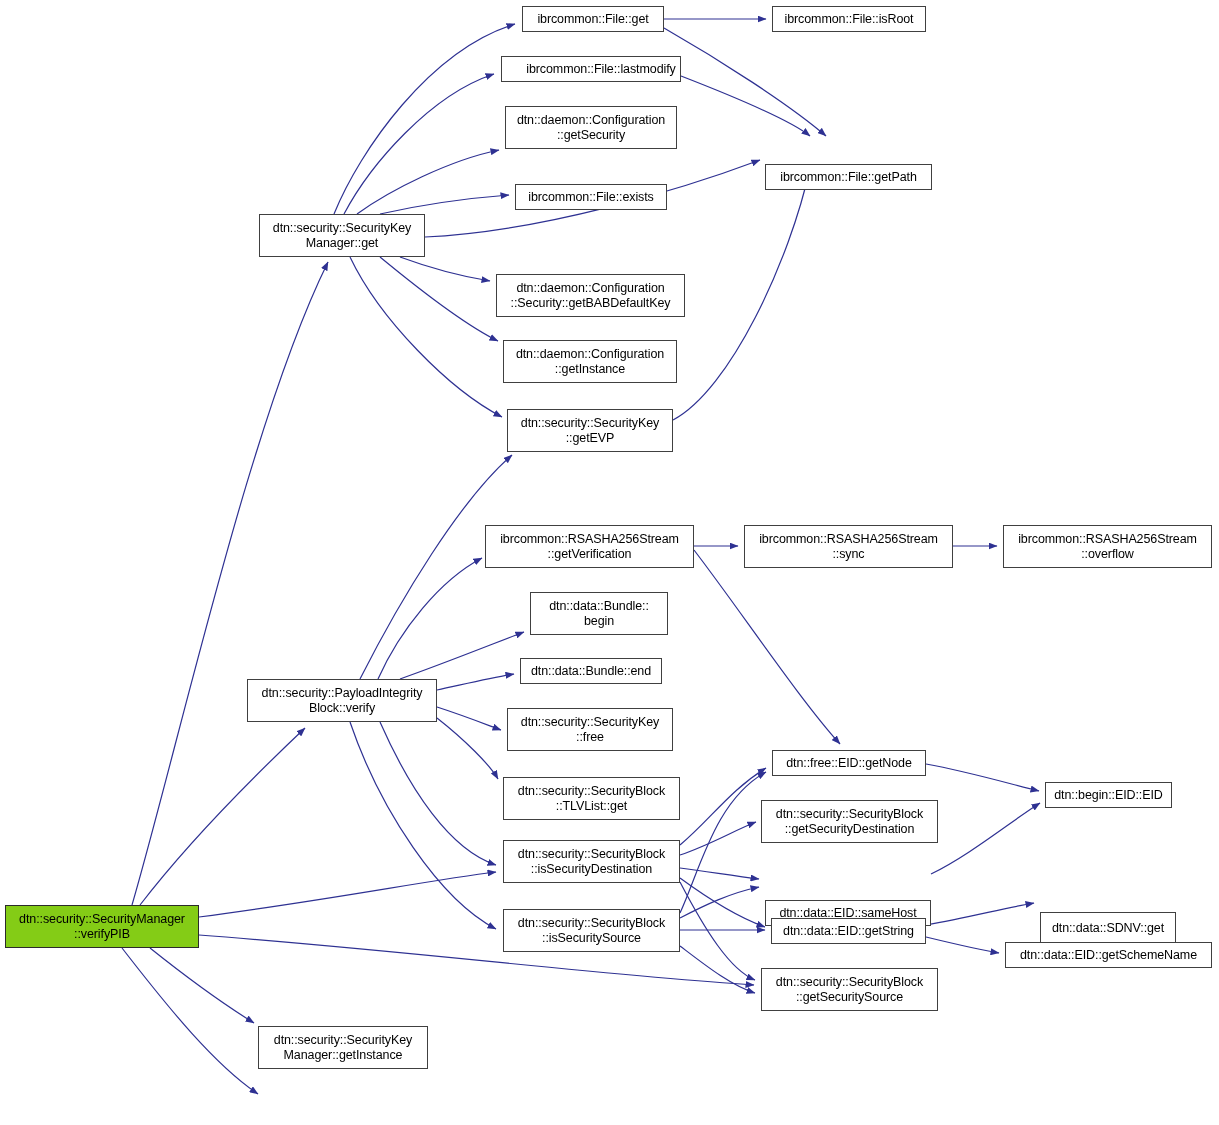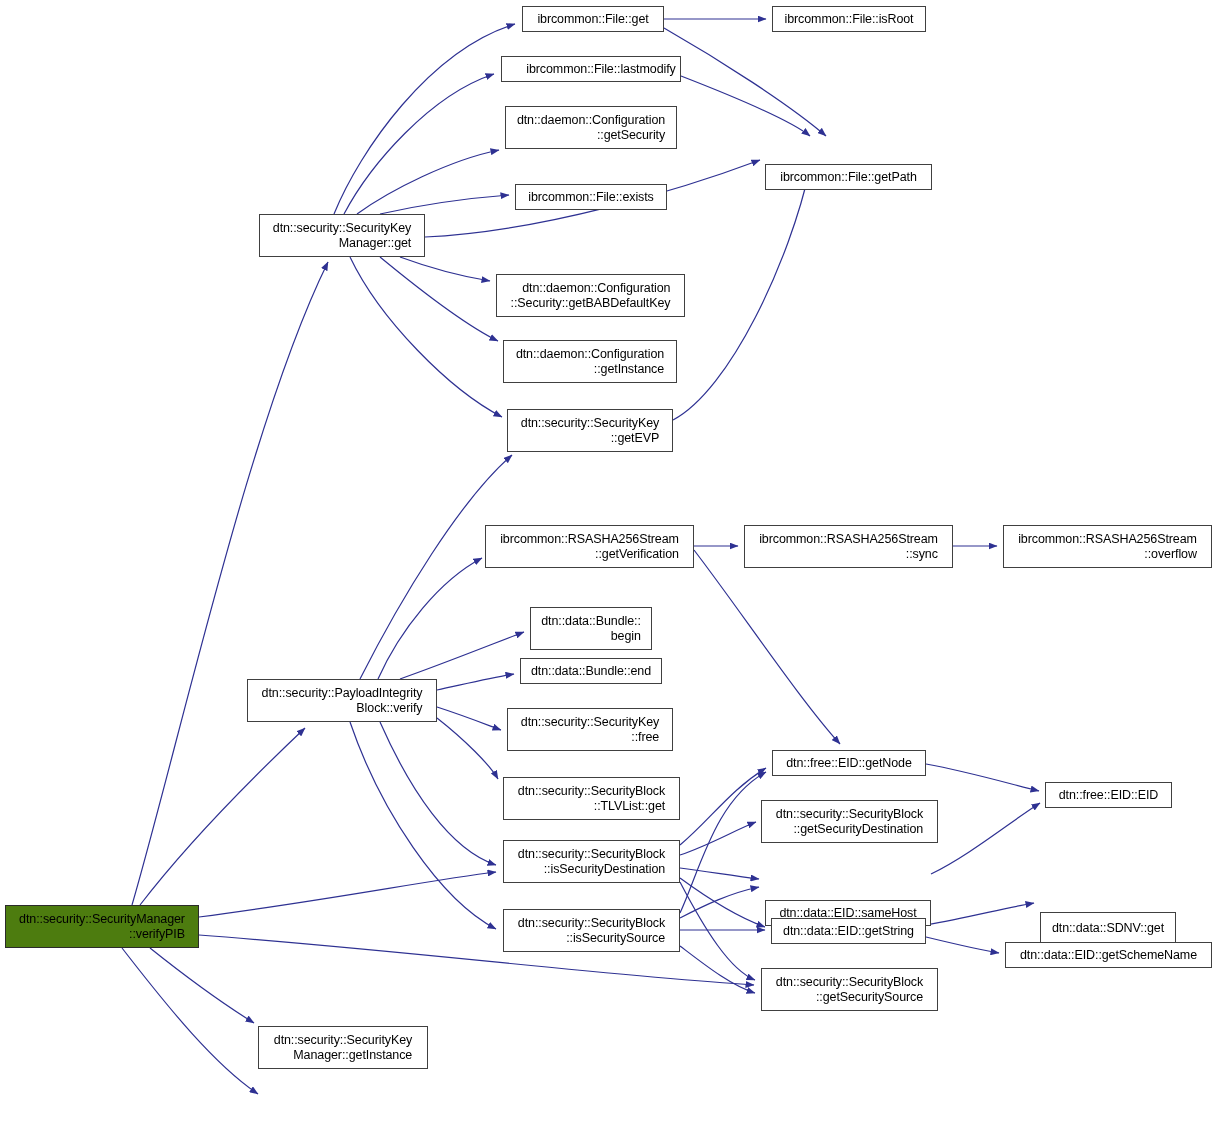--- a/index.html
+++ b/index.html
@@ -27,27 +27,27 @@
     position: absolute;
     box-sizing: border-box;
     border: 1px solid #404040;
     background: #ffffff;
     color: #000000;
     font-size: 12.5px;
     line-height: 15px;
     display: flex;
     align-items: center;
     justify-content: center;
-    text-align: right;
+    text-align: center;
     white-space: pre-line;
     letter-spacing: -0.1px;
     z-index: 2;
   }
   .node.highlight {
-    background: #4d7c0f;
+    background: #84cc16;
     border-color: #2b2b2b;
   }
 </style>
 </head>
 <body>
 
 <div id="graph">
   <svg id="edge-layer" viewBox="0 0 1219 1125" xmlns="http://www.w3.org/2000/svg">
     <defs>
       <marker id="arrowhead" markerWidth="9" markerHeight="7" refX="8.5" refY="3.5" orient="auto" markerUnits="userSpaceOnUse">
@@ -115,21 +115,21 @@
 ::getSecurity</div>
       <div class="node" style="left: 515px; top: 184px; width: 152px; height: 26px;">ibrcommon::File::exists</div>
       <div class="node" style="left: 496px; top: 274px; width: 189px; height: 43px;">dtn::daemon::Configuration
 ::Security::getBABDefaultKey</div>
       <div class="node" style="left: 503px; top: 340px; width: 174px; height: 43px;">dtn::daemon::Configuration
 ::getInstance</div>
       <div class="node" style="left: 507px; top: 409px; width: 166px; height: 43px;">dtn::security::SecurityKey
 ::getEVP</div>
       <div class="node" style="left: 485px; top: 525px; width: 209px; height: 43px;">ibrcommon::RSASHA256Stream
 ::getVerification</div>
-      <div class="node" style="left: 530px; top: 592px; width: 122px; height: 43px; margin-top: 15px;">dtn::data::Bundle::
+      <div class="node" style="left: 530px; top: 592px; width: 138px; height: 43px;">dtn::data::Bundle::
 begin</div>
       <div class="node" style="left: 520px; top: 658px; width: 142px; height: 26px;">dtn::data::Bundle::end</div>
       <div class="node" style="left: 507px; top: 708px; width: 166px; height: 43px;">dtn::security::SecurityKey
 ::free</div>
       <div class="node" style="left: 503px; top: 777px; width: 177px; height: 43px;">dtn::security::SecurityBlock
 ::TLVList::get</div>
       <div class="node" style="left: 503px; top: 840px; width: 177px; height: 43px;">dtn::security::SecurityBlock
 ::isSecurityDestination</div>
       <div class="node" style="left: 503px; top: 909px; width: 177px; height: 43px;">dtn::security::SecurityBlock
 ::isSecuritySource</div>
@@ -139,17 +139,17 @@
 ::sync</div>
       <div class="node" style="left: 772px; top: 750px; width: 154px; height: 26px;">dtn::free::EID::getNode</div>
       <div class="node" style="left: 761px; top: 800px; width: 177px; height: 43px;">dtn::security::SecurityBlock
 ::getSecurityDestination</div>
       <div class="node" style="left: 765px; top: 867px; width: 166px; height: 26px; margin-top: 33px;">dtn::data::EID::sameHost</div>
       <div class="node" style="left: 771px; top: 918px; width: 155px; height: 26px;">dtn::data::EID::getString</div>
       <div class="node" style="left: 761px; top: 968px; width: 177px; height: 43px;">dtn::security::SecurityBlock
 ::getSecuritySource</div>
       <div class="node" style="left: 1003px; top: 525px; width: 209px; height: 43px;">ibrcommon::RSASHA256Stream
 ::overflow</div>
-      <div class="node" style="left: 1045px; top: 782px; width: 127px; height: 26px;">dtn::free::EID::EID</div>
+      <div class="node" style="left: 1045px; top: 782px; width: 127px; height: 26px;">dtn::begin::EID::EID</div>
       <div class="node" style="left: 1040px; top: 912px; width: 136px; height: 32px;">dtn::data::SDNV::get</div>
       <div class="node" style="left: 1005px; top: 942px; width: 207px; height: 26px;">dtn::data::EID::getSchemeName</div>
     </div>
 </div>
 
 </body></html>

